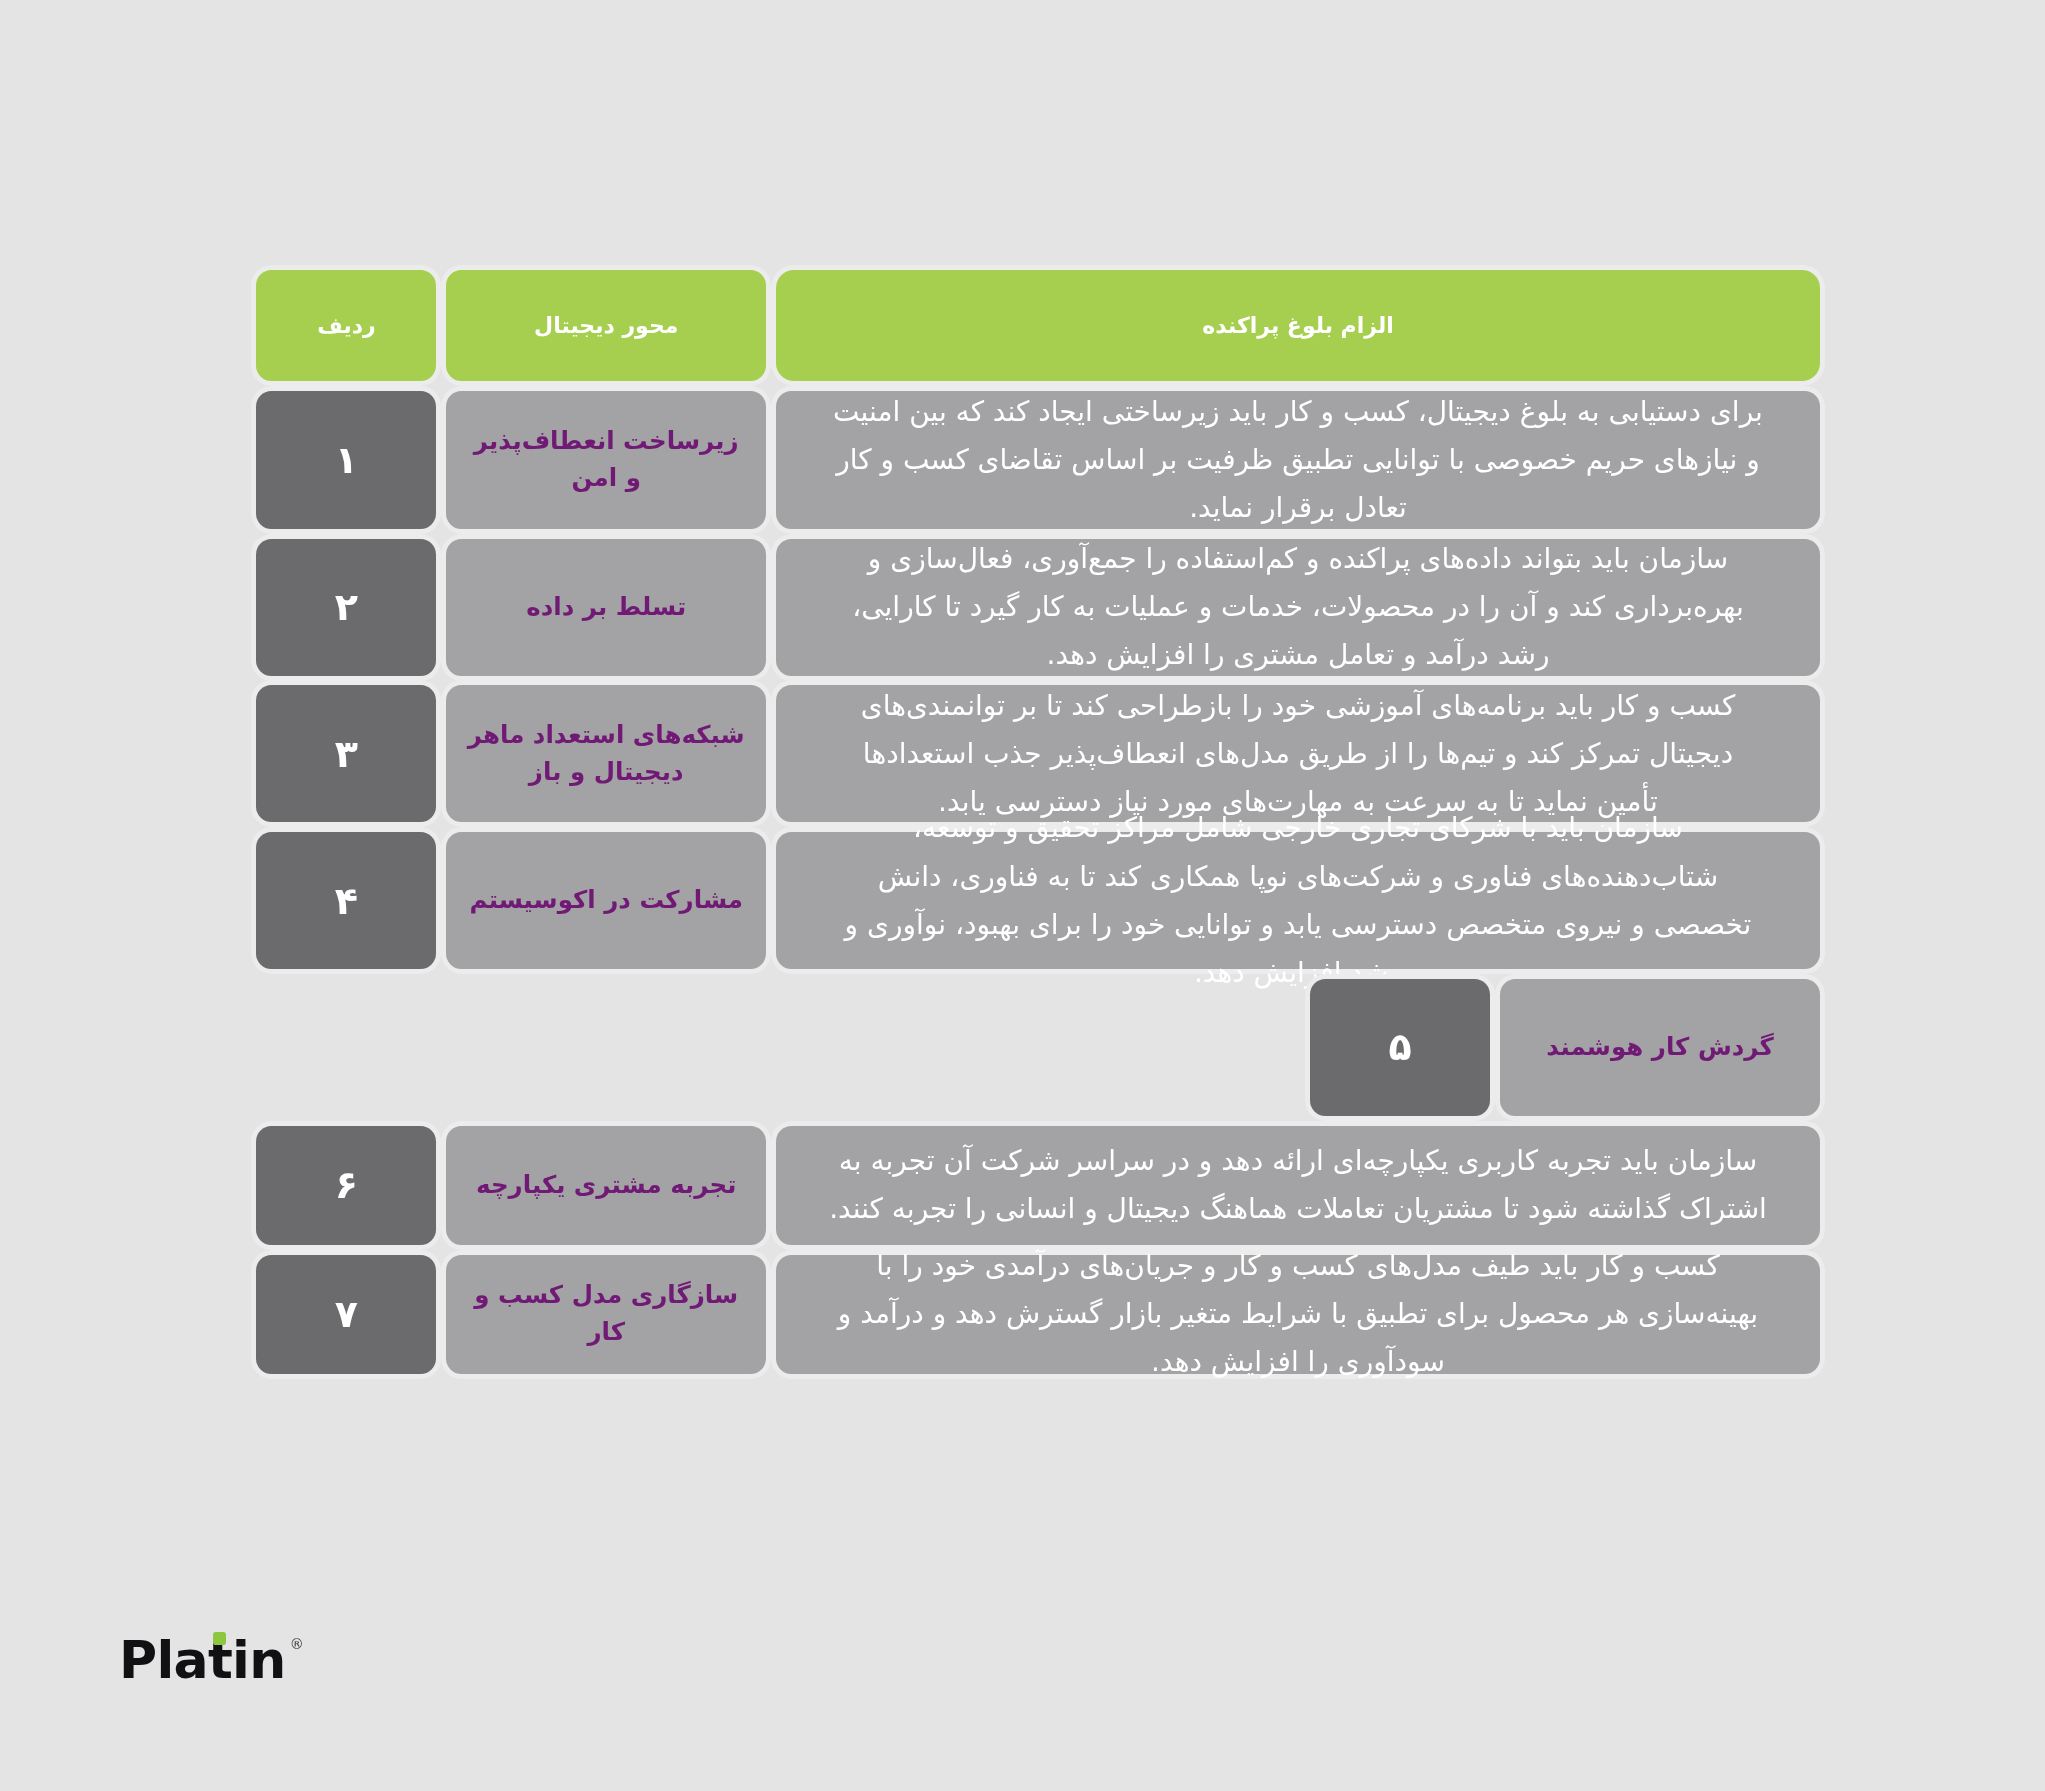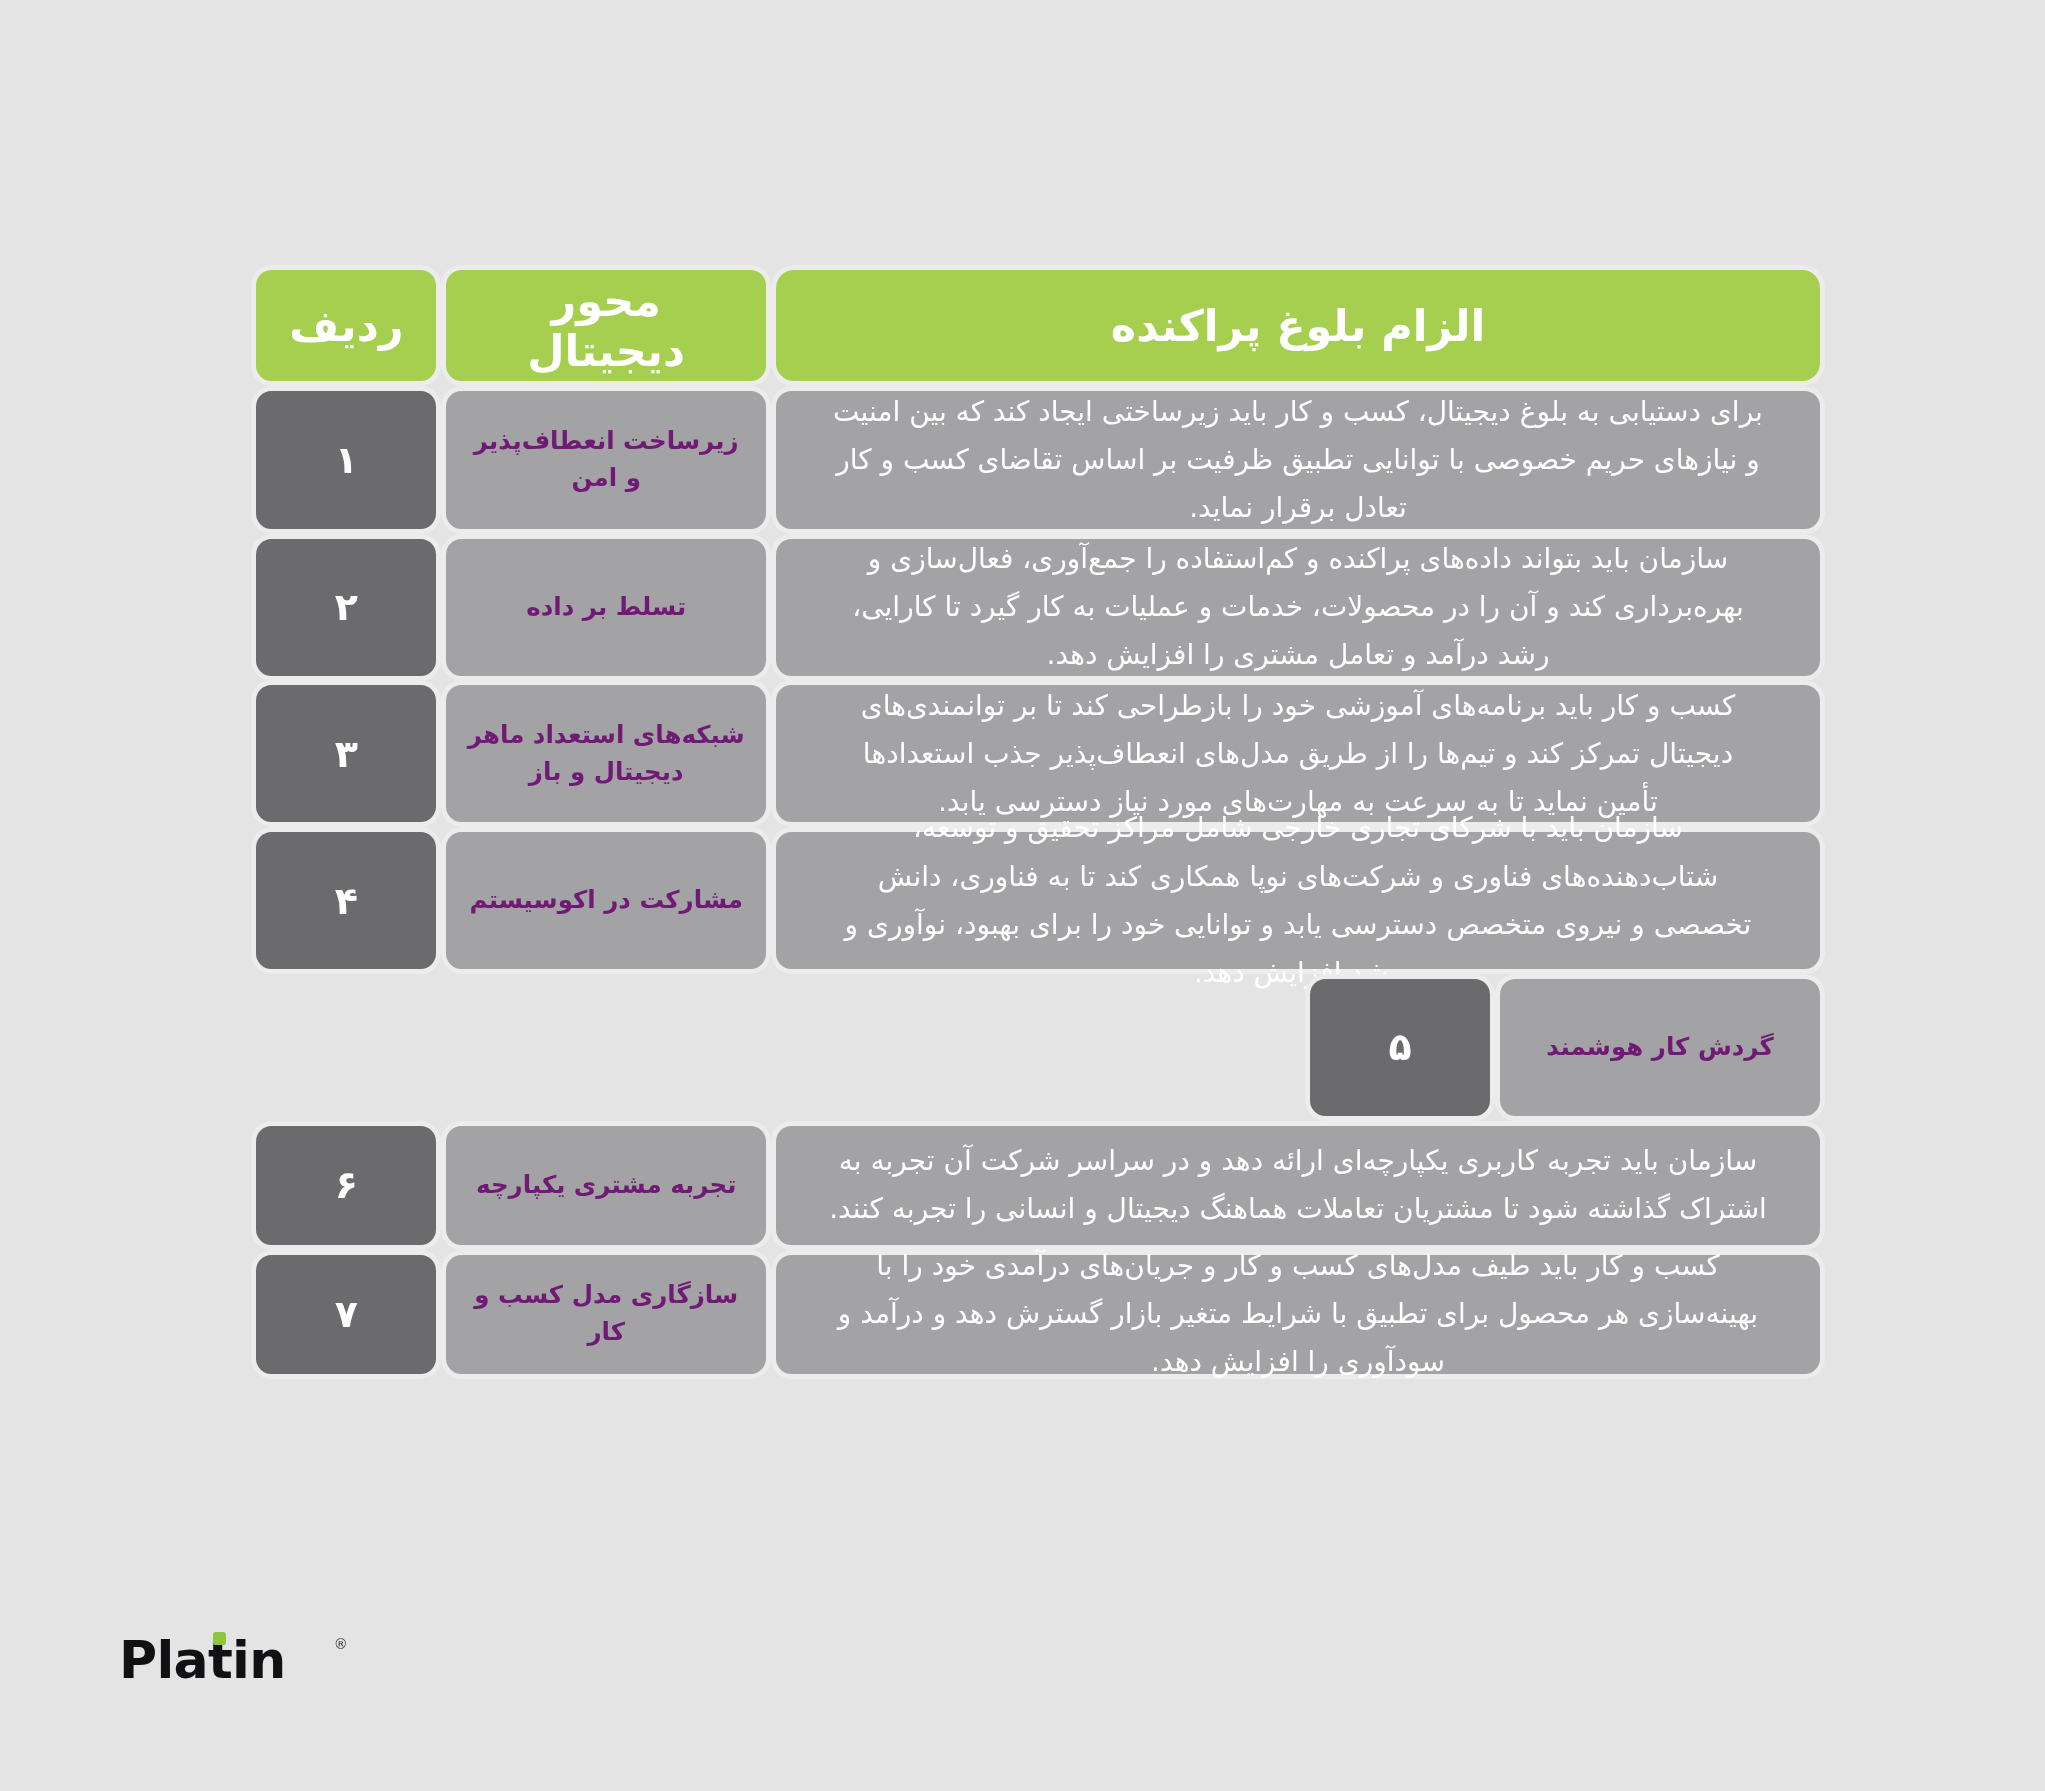--- a/index.html
+++ b/index.html
@@ -41,21 +41,21 @@
   }
   
   .col-req  { flex:0 0 1044px; }
   .col-axis { flex:0 0 320px; }
   .col-num  { flex:0 0 180px; }
 
   
   .row-head .cell {
     background:#a6cf4f;
     height:111px;
-    font-size:43px;
+    font-size:22px;
     font-weight:bold;
     letter-spacing:0;
   }
   .row-head .col-req { border-radius:18px; }
 
   
   .row-body .col-req,
   .row-body .col-axis {
     background:#a3a3a5;
   }
@@ -89,21 +89,20 @@
   .h6 { height:119px; }
   .h7 { height:119px; }
 
   
   .logo {
     position:absolute;
     left:119px; top:1634px;
     display:flex;
     align-items:flex-start;
     direction:ltr;
-    gap:44px;
   }
   .logo-word {
     position:relative;
     font-family:"DejaVu Sans", sans-serif;
     font-size:52px;
     font-weight:bold;
     letter-spacing:-0.7px;
     color:#111113;
     line-height:1;
   }

